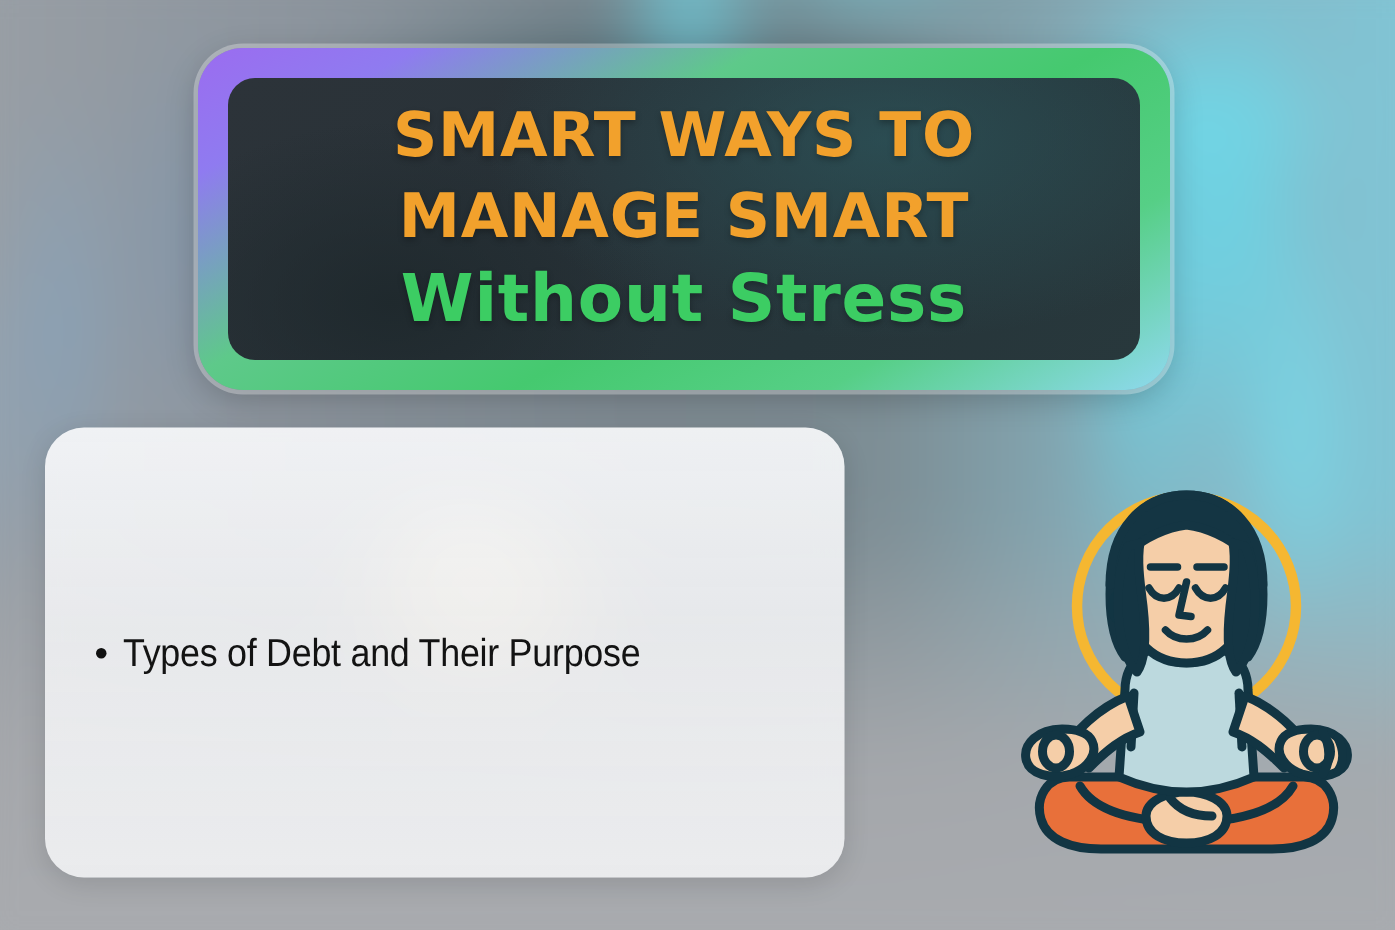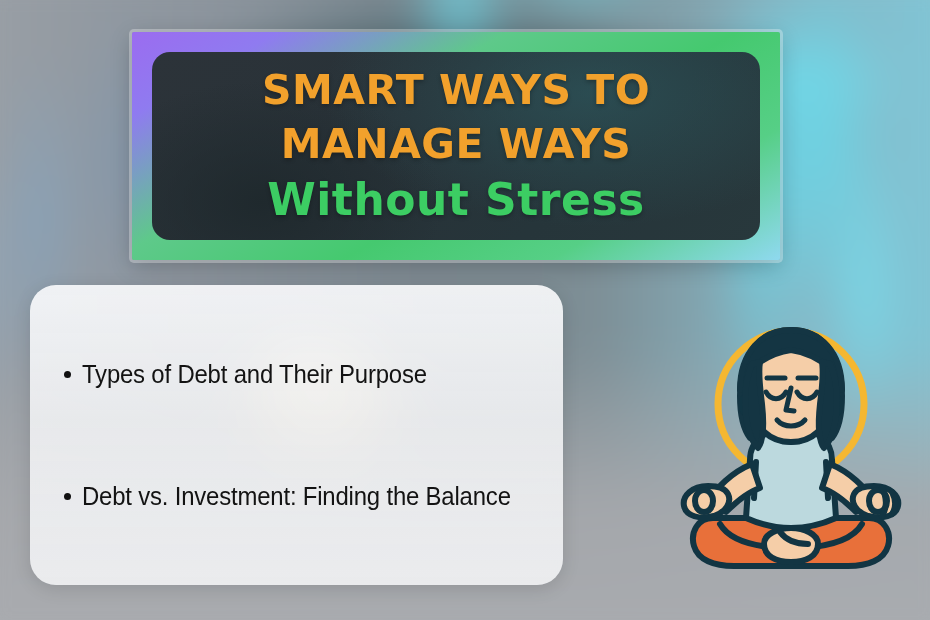--- a/index.html
+++ b/index.html
@@ -34,21 +34,21 @@
       radial-gradient(ellipse 300px 150px at 470px 140px, rgba(40,78,86,.75) 0%, rgba(40,78,86,0) 80%),
       
       linear-gradient(to bottom, rgba(150,155,160,0) 55%, rgba(166,168,172,.95) 78%, rgba(170,172,176,1) 100%),
       linear-gradient(to right, #9aa0a6 0%, #8d959e 22%, #7f8b93 45%, #7d8d94 62%, #86b6c4 82%, #7fc8d9 100%);
     background-repeat:no-repeat;
   }
 
   
   #title-card{
     position:absolute; left:132px; top:32px; width:648px; height:228px;
-    border-radius:2px;
+    border-radius:30px;
     padding:20px;
     background:linear-gradient(150deg,#9b6cf0 0%, #8f7bf0 14%, #5ec98a 36%, #45c96f 58%, #56cf86 78%, #8fd9ef 100%);
     box-shadow:0 0 0 3px rgba(255,255,255,.30), 0 6px 22px rgba(0,0,0,.22);
   }
   #title-card-inner{
     width:100%; height:100%;
     border-radius:18px;
     background:
       radial-gradient(ellipse 360px 180px at 72% 22%, rgba(46,92,98,.60) 0%, rgba(46,92,98,0) 74%),
       radial-gradient(ellipse 240px 160px at 18% 80%, rgba(30,40,44,.9) 0%, rgba(30,40,44,0) 76%),
@@ -95,33 +95,29 @@
   #meditation-figure svg{ width:100%; height:100%; display:block; }
 </style>
 </head>
 <body>
 
 <div id="bg-photo"></div>
 
 <div id="title-card">
   <div id="title-card-inner">
     <div class="t-line t-orange">SMART WAYS TO</div>
-    <div class="t-line t-orange">MANAGE WAYS</div>
+    <div class="t-line t-orange">MANAGE SMART</div>
     <div class="t-line t-green">Without Stress</div>
   </div>
 </div>
 
 <div id="list-panel">
   <div class="bullet-row">
     <span class="bullet-dot"></span>
     <span class="bullet-text">Types of Debt and Their Purpose</span>
-  </div>
-  <div class="bullet-row">
-    <span class="bullet-dot"></span>
-    <span class="bullet-text">Debt vs. Investment: Finding the Balance</span>
   </div>
 </div>
 
 <div id="meditation-figure">
   <svg viewBox="0 0 246 268" xmlns="http://www.w3.org/2000/svg">
 
     <circle cx="123" cy="92" r="73" fill="none" stroke="#f5b731" stroke-width="7"></circle>
 
     <g stroke="#123543" stroke-width="6" stroke-linejoin="round" stroke-linecap="round">
 

